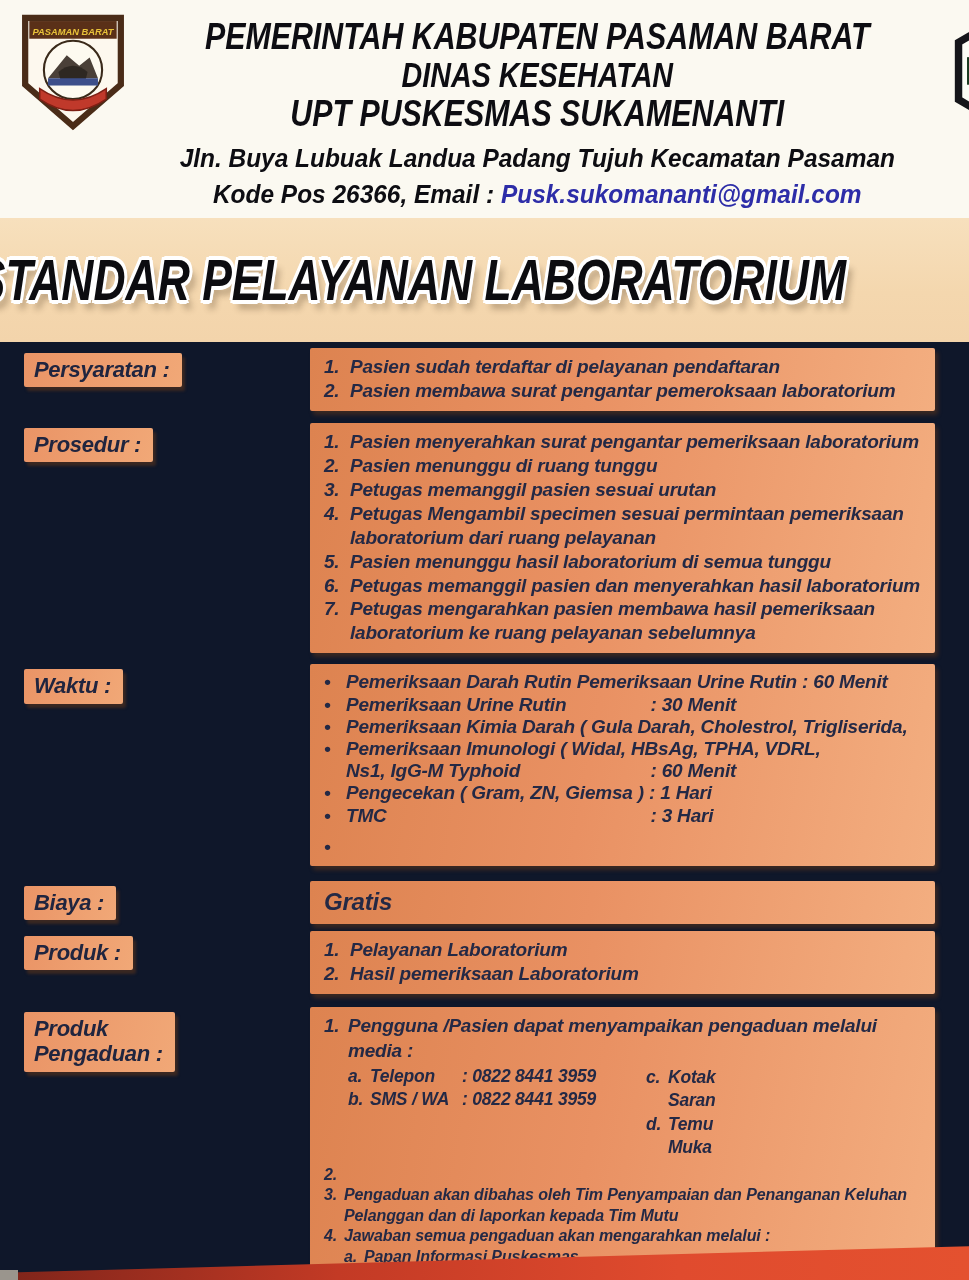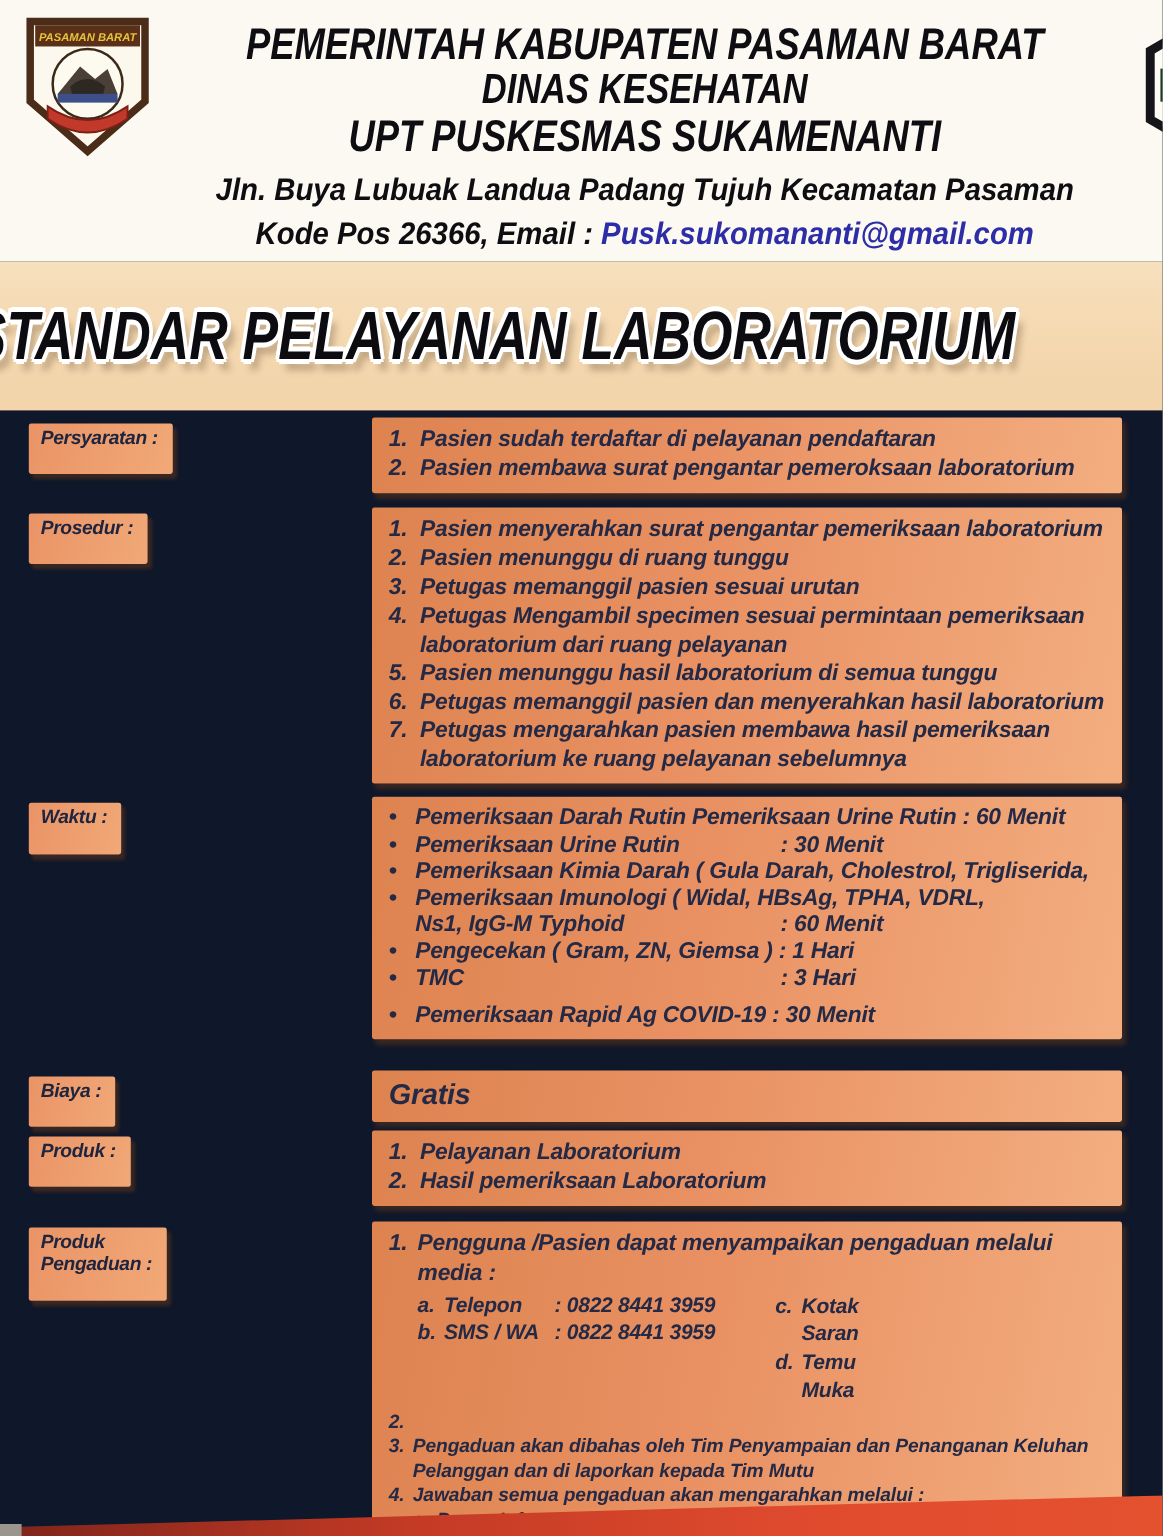--- a/index.html
+++ b/index.html
@@ -39,22 +39,22 @@
       7px 9px 7px rgba(60,40,20,.30);
   }
 
   
   .content { padding:6px 20px 0 24px; }
   .row { position:relative; }
   .row-label {
     position:absolute; left:0; top:5px; display:inline-block;
     background:linear-gradient(105deg,#ea9466,#f1a877);
     box-shadow:3px 4px 3px rgba(110,60,25,.45);
-    color:#20253f; font-weight:700; font-size:16px; letter-spacing:-0.3px;
-    padding:4px 12px 20px 10px; border-radius:2px; line-height:1.15;
+    color:#20253f; font-weight:700; font-size:22px; letter-spacing:-0.3px;
+    padding:4px 12px 5px 10px; border-radius:2px; line-height:1.15;
   }
   .row-box {
     margin-left:286px; width:625px; border-radius:2px;
     background:linear-gradient(100deg,#dd8350 0%,#e99163 45%,#f3ae80 100%);
     box-shadow:3px 4px 4px rgba(110,60,25,.45);
     padding:7px 14px 8px 14px; color:#242945;
   }
   .num-list { list-style:none; }
   .num-list li { display:flex; font-weight:700; font-size:19px; line-height:1.26; letter-spacing:-0.2px; }
   .num-list .li-num { flex:0 0 26px; }
@@ -198,21 +198,21 @@
             </li>
 
             <li>
               <span class="li-num">7.</span>
               <span class="li-text">Petugas mengarahkan pasien membawa hasil pemeriksaan laboratorium ke ruang pelayanan sebelumnya</span>
             </li>
           </ul>
       </div>
     </div>
 
-    <div class="row" style="margin-bottom:26px;">
+    <div class="row" style="margin-bottom:15px;">
       <span class="row-label">Waktu :</span>
       <div class="row-box">
         <ul class="waktu-list">
 
             <li class="wrow">
               <span class="wbullet">•</span>
               <span class="wtext">Pemeriksaan Darah Rutin Pemeriksaan Urine Rutin : 60 Menit</span>
               <span class="wtime"></span>
             </li>
 
@@ -248,21 +248,20 @@
             </li>
 
             <li class="wrow tab">
               <span class="wbullet">•</span>
               <span class="wtext">TMC</span>
               <span class="wtime">: 3 Hari</span>
             </li>
 
             <li class="wrow spaced">
               <span class="wbullet">•</span>
-              <span class="wtext">Pemeriksaan Rapid Ag COVID-19 : 30 Menit</span>
               <span class="wtime"></span>
             </li>
           </ul>
       </div>
     </div>
 
     <div class="row" style="margin-bottom:7px;">
       <span class="row-label">Biaya :</span>
       <div class="row-box">
         <div class="plain-value">Gratis</div>

